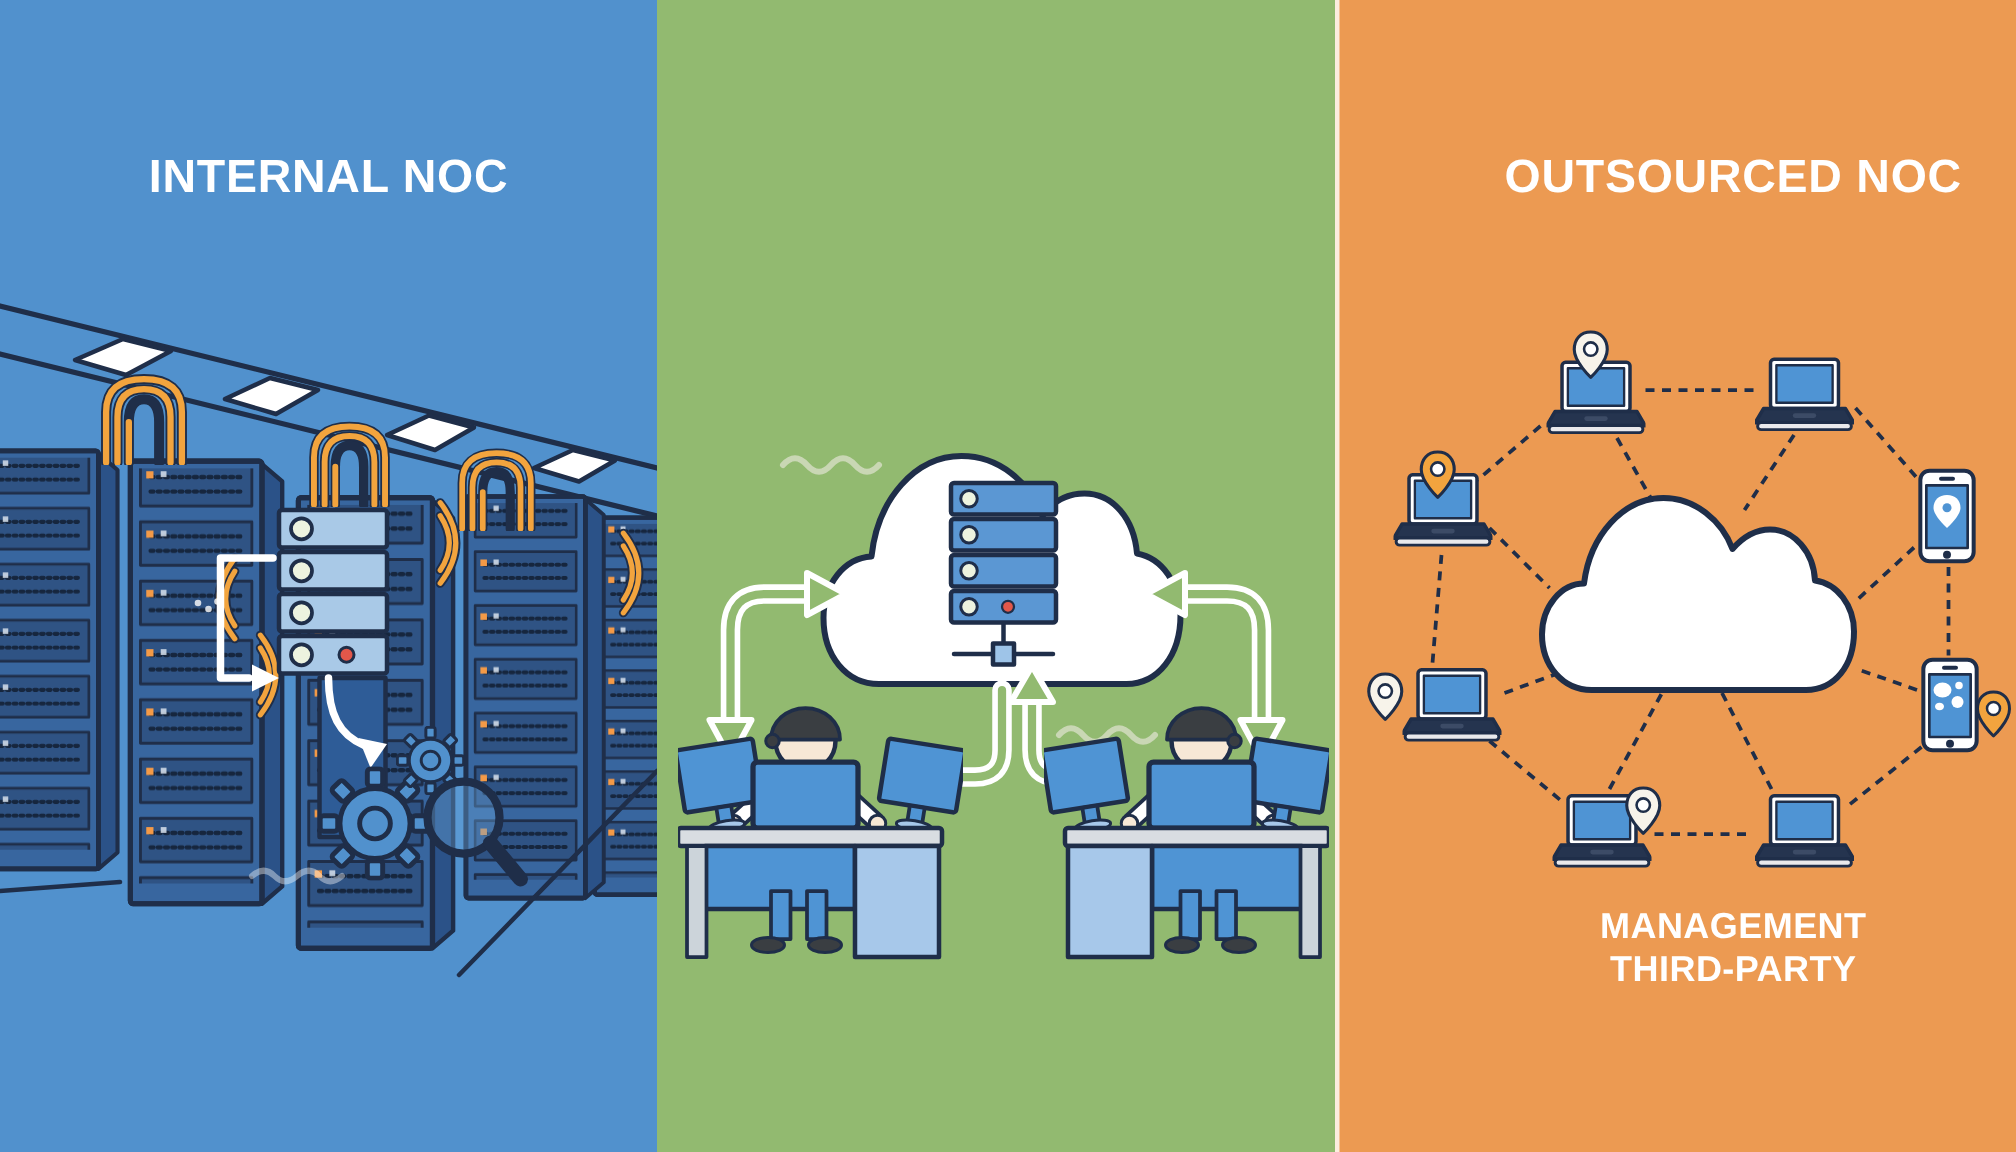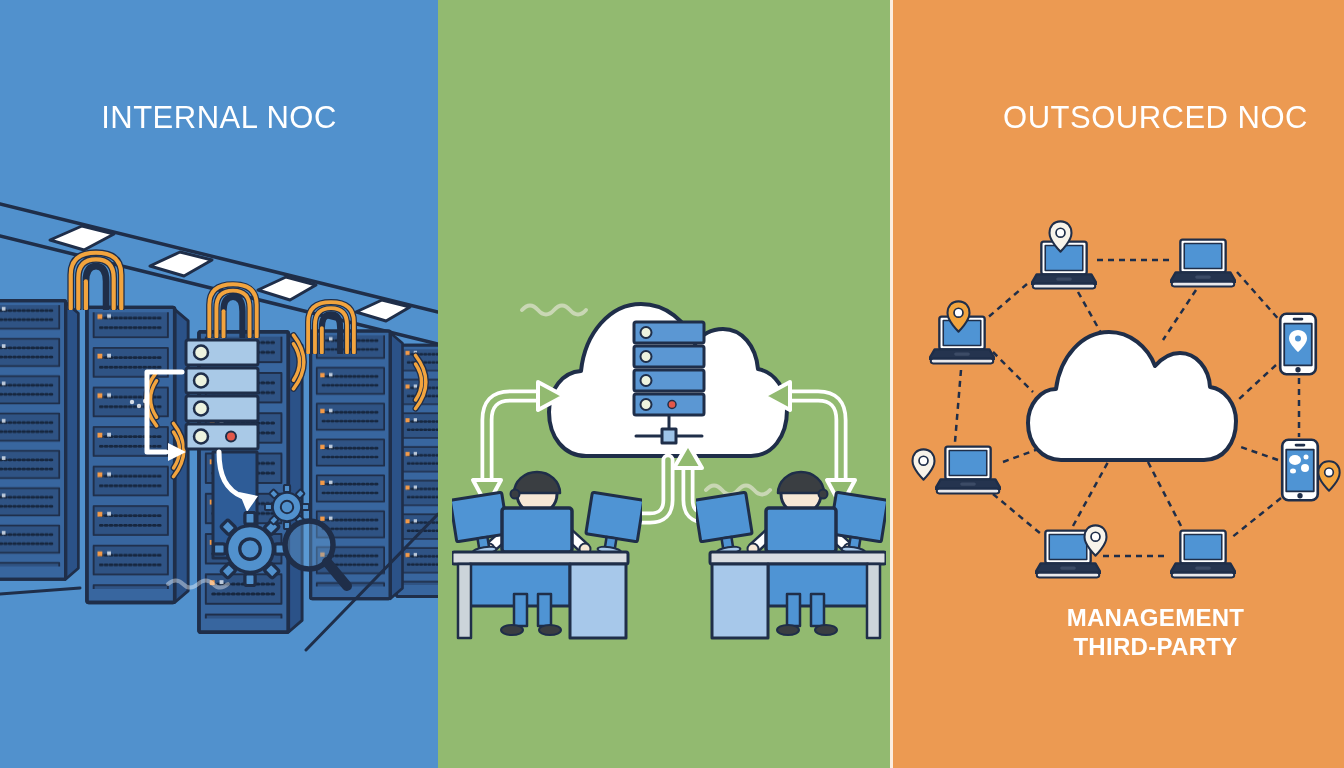--- a/index.html
+++ b/index.html
@@ -10,21 +10,21 @@
     --desk-grey:#d9dde2; --drawer-blue:#a7c8ea; --pin-white:#f7f3ea;
   }
   *{margin:0;padding:0;box-sizing:border-box}
   body{font-family:"Liberation Sans",sans-serif;background:#333}
   .stage{position:relative;width:1344px;height:768px;display:flex;overflow:hidden}
   .panel{position:relative;height:100%;flex:0 0 auto}
   .panel-internal{width:438px;background:var(--panel-blue)}
   .panel-hybrid{width:452px;background:var(--panel-green)}
   .panel-outsourced{width:528px;background:var(--panel-orange);border-left:3px solid rgba(255,255,255,.82)}
   .panel-title{position:absolute;top:100px;left:0;width:100%;text-align:center;color:#fff;
-    font-size:31px;font-weight:normal;letter-spacing:.5px;z-index:2;margin:0}
+    font-size:31px;font-weight:bold;letter-spacing:.5px;z-index:2;margin:0}
   .caption{position:absolute;top:603px;left:0;width:100%;text-align:center;color:#fff;
     font-weight:bold;font-size:24px;line-height:1.22;letter-spacing:.3px;z-index:2}
   svg.illus{position:absolute;inset:0;display:block}
   svg *{stroke-linecap:round;stroke-linejoin:round}
   .d{stroke:var(--outline-navy)}
   .tube{fill:none;stroke:#fff;stroke-width:13}
   .tube-core{fill:none;stroke:var(--panel-green);stroke-width:5.5}
   .ah{fill:var(--panel-green);stroke:#fff;stroke-width:4}
   .dash{fill:none;stroke:var(--outline-navy);stroke-width:2.5;stroke-dasharray:6 5;stroke-linecap:butt}
   .sq{fill:none;stroke-width:4}

